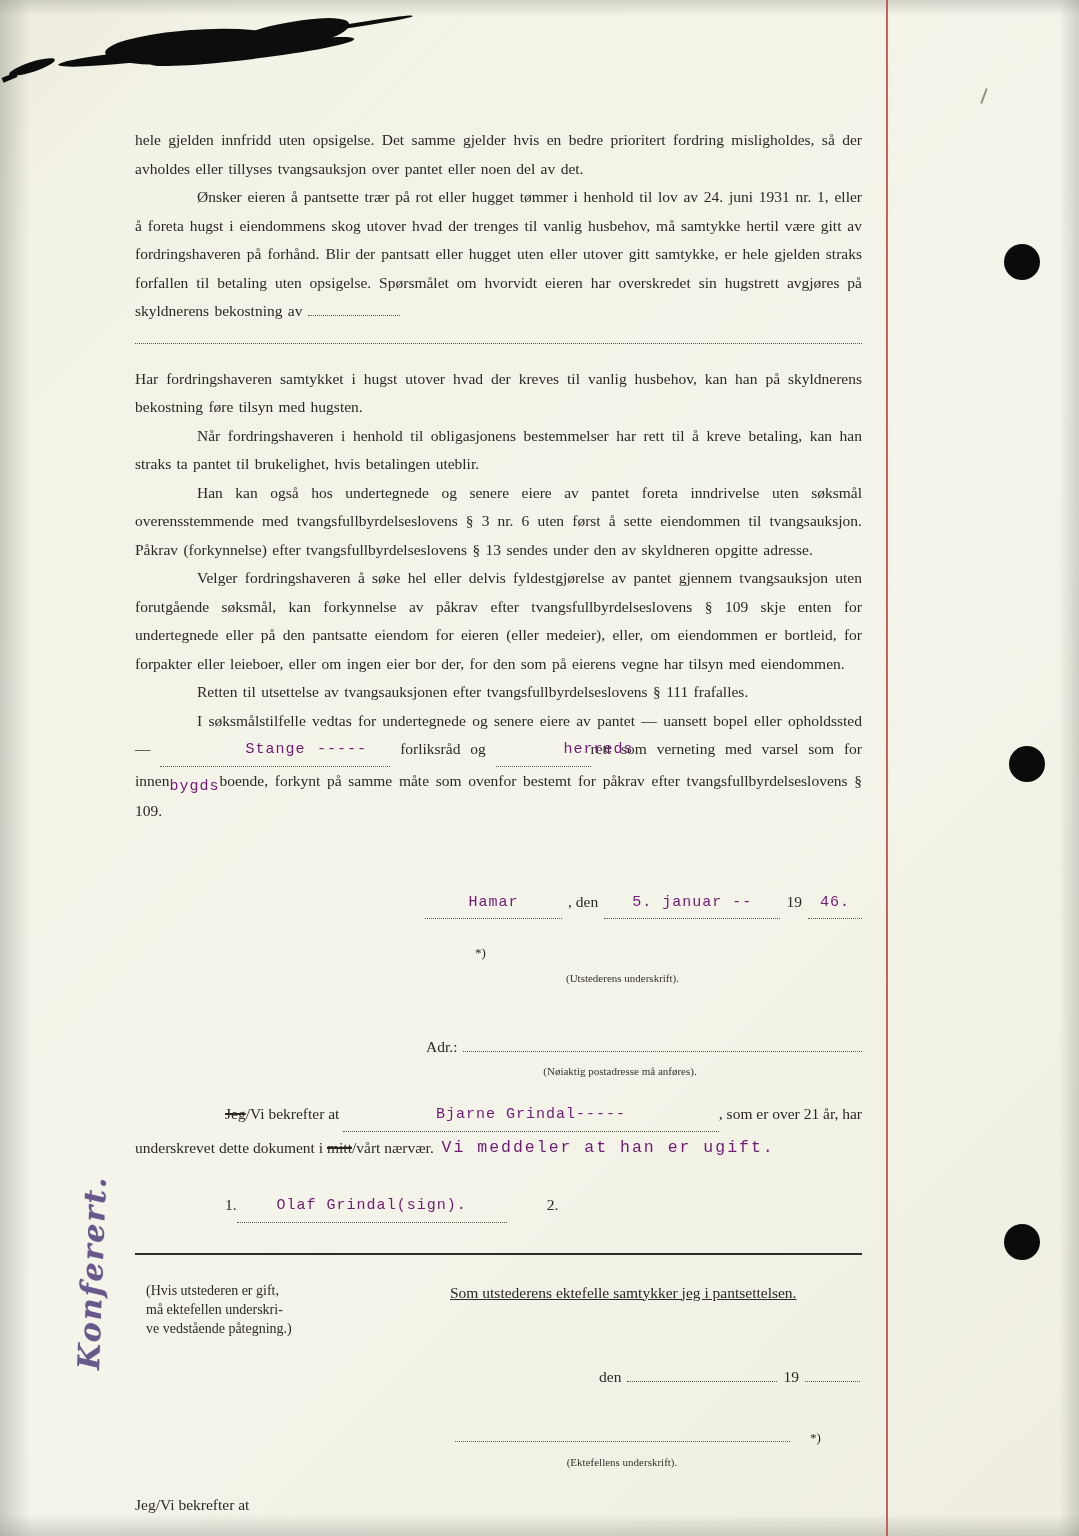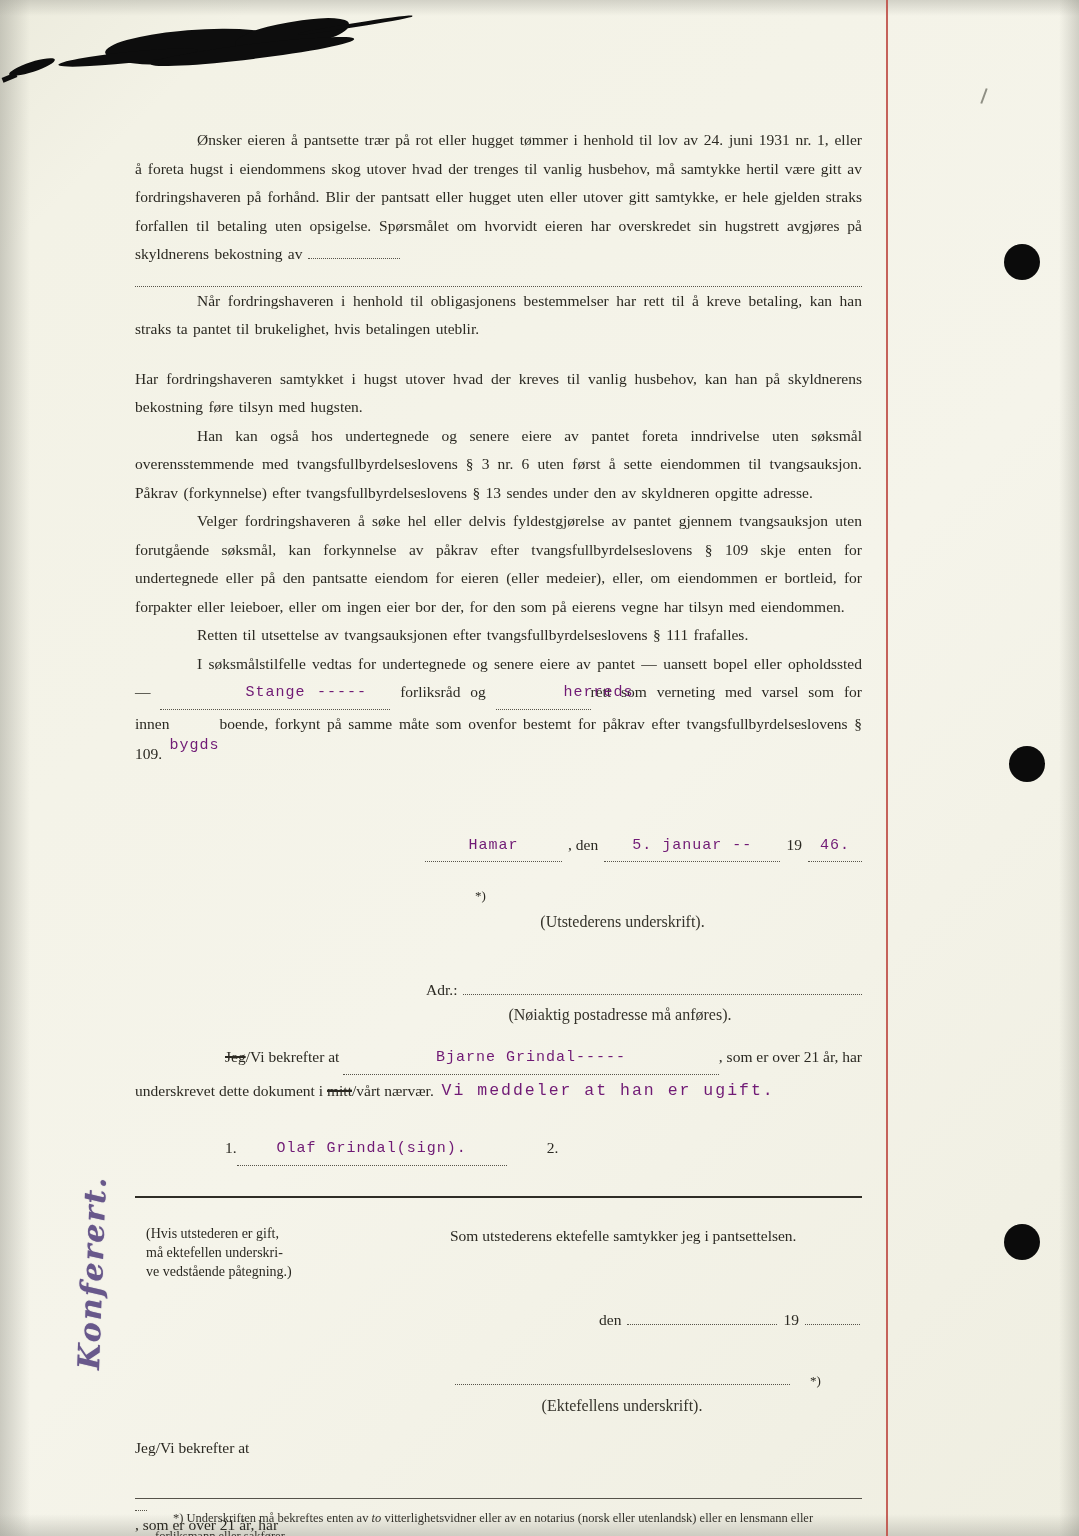--- a/index.html
+++ b/index.html
@@ -59,56 +59,56 @@
   .para { text-align:justify; word-spacing:1.5px; }
   .ind  { text-indent:62px; }
   .gap  { margin-top:21px; }
 
   .typed {
     font-family:"Liberation Mono", monospace; font-size:15px;
     letter-spacing:1px; color:#701a75; white-space:nowrap;
     position:relative; top:-1px;
   }
   .typed-big { font-size:16.5px; letter-spacing:2px; }
-  .typed-drop { top:20px; }
+  .typed-drop { top:4px; }
 
   .field { display:inline-block; border-bottom:1.6px dotted #57544a;
     text-align:center; min-height:20px; padding:0 6px; vertical-align:baseline; }
   .dotfill { display:inline-block; width:92px; border-bottom:1.6px dotted #57544a; height:14px; }
   .dotline-full { border-bottom:1.6px dotted #57544a; height:12px; margin-top:6px; }
 
   .w55{width:55px;} .w140{width:140px;} .w150{width:150px;} .w180{width:180px;}
   .w95{width:95px;} .w230{width:230px;} .w270{width:270px;} .w335{width:335px;}
 
   .row { display:flex; align-items:baseline; }
   .row .lbl { white-space:nowrap; padding:0 6px;margin-top:32px; }
   .date-row { margin-left:290px; margin-top:30px; }
   .sig-row  { margin-left:320px; margin-top:20px; }
   .ref-mark { font-size:13px; margin-left:20px; white-space:nowrap; }
-  .caption  { font-size:16px; line-height:17px; color:#35332b; }
+  .caption  { font-size:11px; line-height:17px; color:#35332b; }
   .cap-utsteder { margin-left:320px; width:335px; text-align:center; margin-top:2px; }
   .adr-row  { margin-left:285px; margin-top:14px; }
   .adr-row .field { flex:1; }
   .cap-adr  { margin-left:285px; width:400px; text-align:center; margin-top:2px; }
 
   .wit-line1 { display:flex; align-items:baseline; margin-top:20px; }
   .wit-line1 .spacer { width:90px; }
   .wit-line1 .field { flex:1; }
   .struck { text-decoration:line-through; text-decoration-thickness:2px; }
   .wit-line2 { margin-top:2px; }
   .wit-sigs { display:flex; align-items:baseline; margin-left:90px; margin-top:28px; }
   .wit-sigs .gap40 { width:40px; }
   .wit-sigs .field.last { flex:1; }
 
   .hr { border-top:2px solid #2f2d26; margin-top:30px; }
 
   .spouse { position:relative; margin-top:20px; height:250px; }
   .spouse-note { position:absolute; left:11px; top:6px; width:220px;
     font-size:14px; line-height:19px; }
-  .consent   { margin-left:315px; padding-top:4px; }
+  .consent   { margin-left:315px; padding-top:4px;text-decoration:underline; }
   .den-row   { margin-left:458px; margin-top:24px; }
   .sigf-row  { margin-left:320px; margin-top:30px; }
   .cap-ekt   { margin-left:337px; width:300px; text-align:center; margin-top:2px; }
   .sp-conf1  { display:flex; align-items:baseline; margin-top:20px;flex-direction:column; }
   .sp-conf1 .spacer { width:90px; }
   .sp-conf1 .field { flex:1; }
   .sp-conf2  { margin-top:2px; }
   .num-row   { display:flex; align-items:baseline; margin-left:90px; margin-top:32px; }
   .num-row .gap40 { width:40px; }
   .num-row .field.last { flex:1; }
@@ -140,28 +140,29 @@
 <div class="red-line"></div>
 <div class="hole hole-1"></div>
 <div class="hole hole-2"></div>
 <div class="hole hole-3"></div>
 <div class="slash-mark"></div>
 
 <div class="stamp">Konferert.</div>
 
 <div class="content">
 
+  <p class="para">hele gjelden innfridd uten opsigelse.  Det samme gjelder hvis en bedre prioritert fordring misligholdes, så der avholdes eller tillyses tvangsauksjon over pantet eller noen del av det.</p>
 
   <p class="para ind"><span>Ønsker eieren å pantsette trær på rot eller hugget tømmer i henhold til lov av 24. juni 1931 nr. 1, eller å foreta hugst i eiendommens skog utover hvad der trenges til vanlig husbehov, må samtykke hertil være gitt av fordringshaveren på forhånd.  Blir der pantsatt eller hugget uten eller utover gitt samtykke, er hele gjelden straks forfallen til betaling uten opsigelse.  Spørsmålet om hvorvidt eieren har overskredet sin hugstrett avgjøres på skyldnerens bekostning av</span> <span class="dotfill"></span></p>
 
   <div class="dotline-full"></div>
 
+  <p class="para gap">Har fordringshaveren samtykket i hugst utover hvad der kreves til vanlig husbehov, kan han på skyldnerens bekostning føre tilsyn med hugsten.</p>
+
   <p class="para ind">Når fordringshaveren i henhold til obligasjonens bestemmelser har rett til å kreve betaling, kan han straks ta pantet til brukelighet, hvis betalingen uteblir.</p>
-
-  <p class="para gap">Har fordringshaveren samtykket i hugst utover hvad der kreves til vanlig husbehov, kan han på skyldnerens bekostning føre tilsyn med hugsten.</p>
 
   <p class="para ind">Han kan også hos undertegnede og senere eiere av pantet foreta inndrivelse uten søksmål overensstemmende med tvangsfullbyrdelseslovens § 3 nr. 6 uten først å sette eiendommen til tvangsauksjon.  Påkrav (forkynnelse) efter tvangsfullbyrdelseslovens § 13 sendes under den av skyldneren opgitte adresse.</p>
 
   <p class="para ind">Velger fordringshaveren å søke hel eller delvis fyldestgjørelse av pantet gjennem tvangsauksjon uten forutgående søksmål, kan forkynnelse av påkrav efter tvangsfullbyrdelseslovens § 109 skje enten for undertegnede eller på den pantsatte eiendom for eieren (eller medeier), eller, om eiendommen er bortleid, for forpakter eller leieboer, eller om ingen eier bor der, for den som på eierens vegne har tilsyn med eiendommen.</p>
 
   <p class="para ind">Retten til utsettelse av tvangsauksjonen efter tvangsfullbyrdelseslovens § 111 frafalles.</p>
 
   <p class="para ind">
     <span>I søksmålstilfelle vedtas for undertegnede og senere eiere av pantet — uansett bopel eller opholdssted —</span>
     <span class="field w230"><span class="typed">Stange  -----</span></span>

